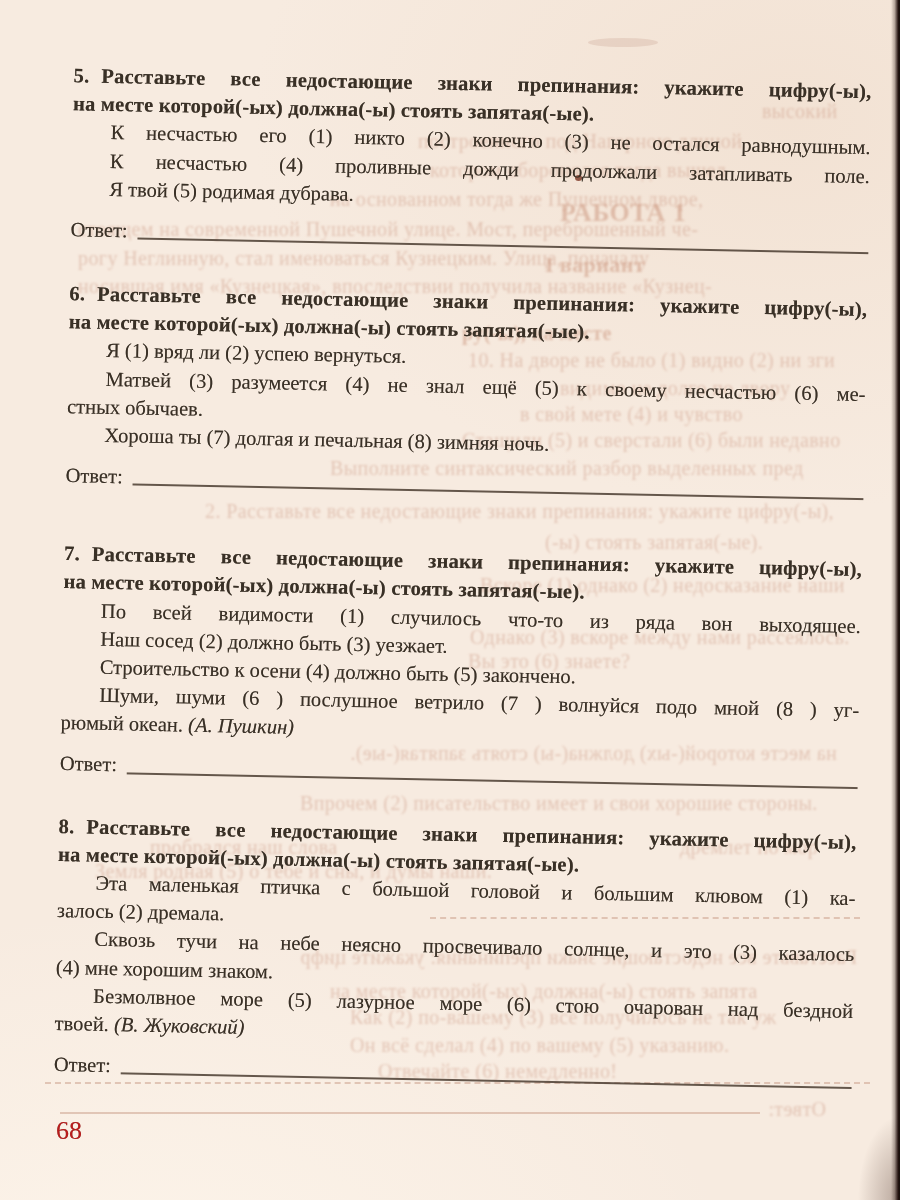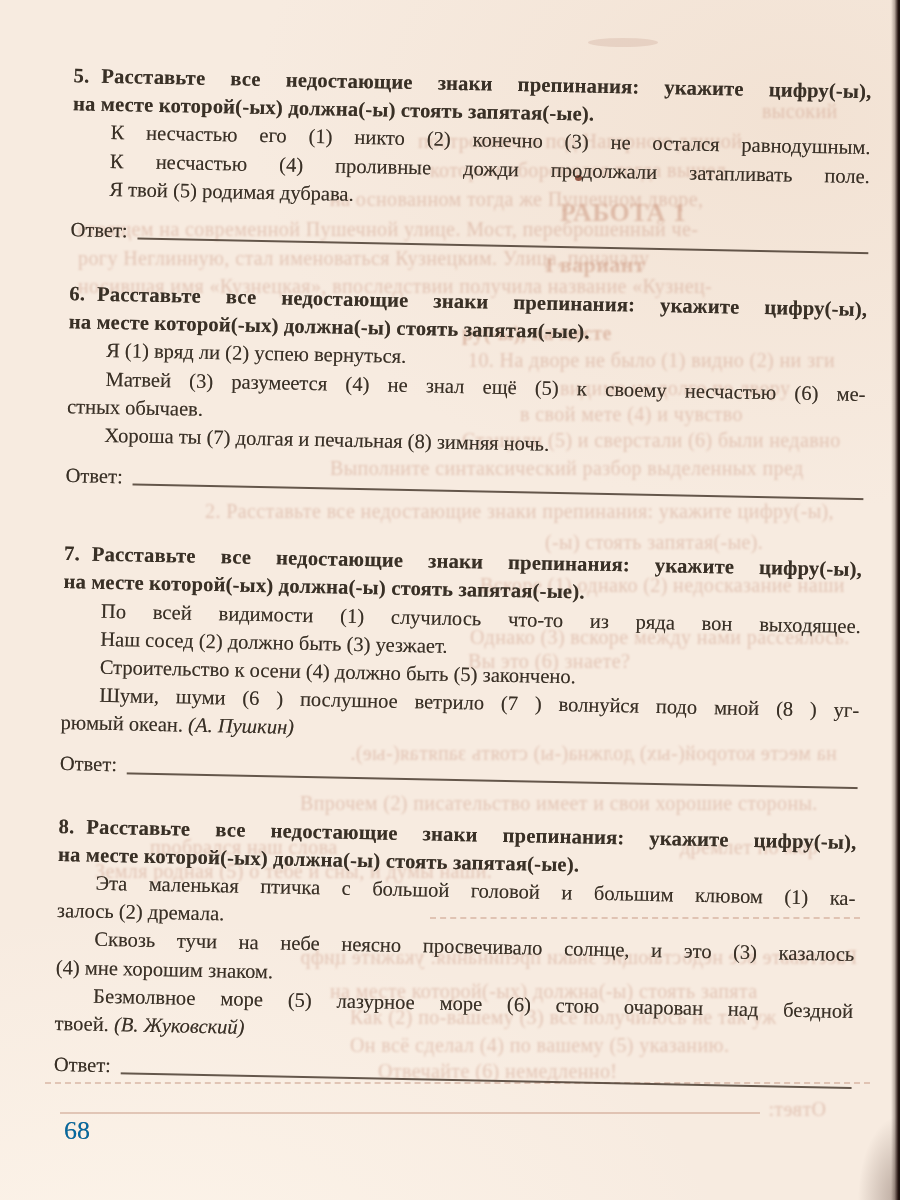--- a/index.html
+++ b/index.html
@@ -37,21 +37,21 @@
   .full{text-align:justify;text-align-last:justify;}
   .line.indent{padding-left:38px;}
   .t-num{margin-right:12px;}
   .attr{font-style:italic;}
   .answer-row{display:flex;align-items:flex-end;margin-top:12px;height:29px;}
   .answer-line{
     flex:1;margin-left:10px;height:0;
     border-bottom:2px solid rgba(74,60,48,.85);
     transform:translateY(-5px);filter:blur(.35px);
   }
-  .page-number{position:absolute;left:56px;top:1116px;font-size:26px;z-index:2;color:#0369a1;text-shadow:0 0 .5px rgba(60,50,40,.5);margin-left:8px;}
+  .page-number{position:absolute;left:56px;top:1116px;font-size:26px;z-index:2;color:#b91c1c;text-shadow:0 0 .5px rgba(60,50,40,.5);}
   
   .scan-edge-right{
     position:absolute;top:0;right:0;width:9px;height:100%;z-index:6;
     background:linear-gradient(90deg, rgba(40,22,16,0) 0%, rgba(40,22,16,.3) 40%, #241310 80%, #140d09 100%);
   }
   .corner-shade{
     position:absolute;right:0;bottom:0;width:60px;height:120px;z-index:5;
     background:radial-gradient(60px 120px at 100% 100%, rgba(60,32,22,.35), rgba(60,32,22,0) 70%);
   }
 </style>

